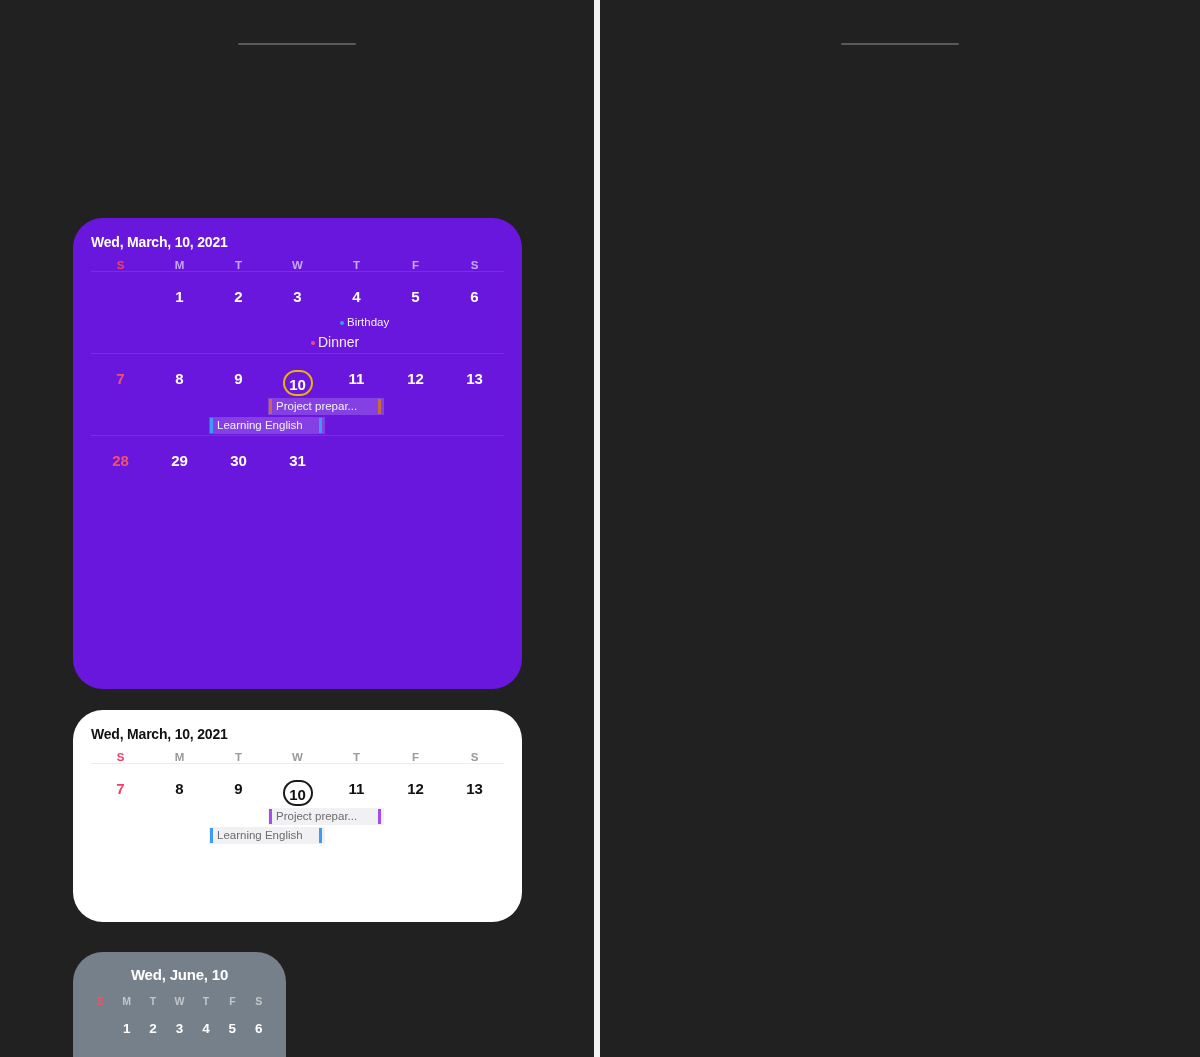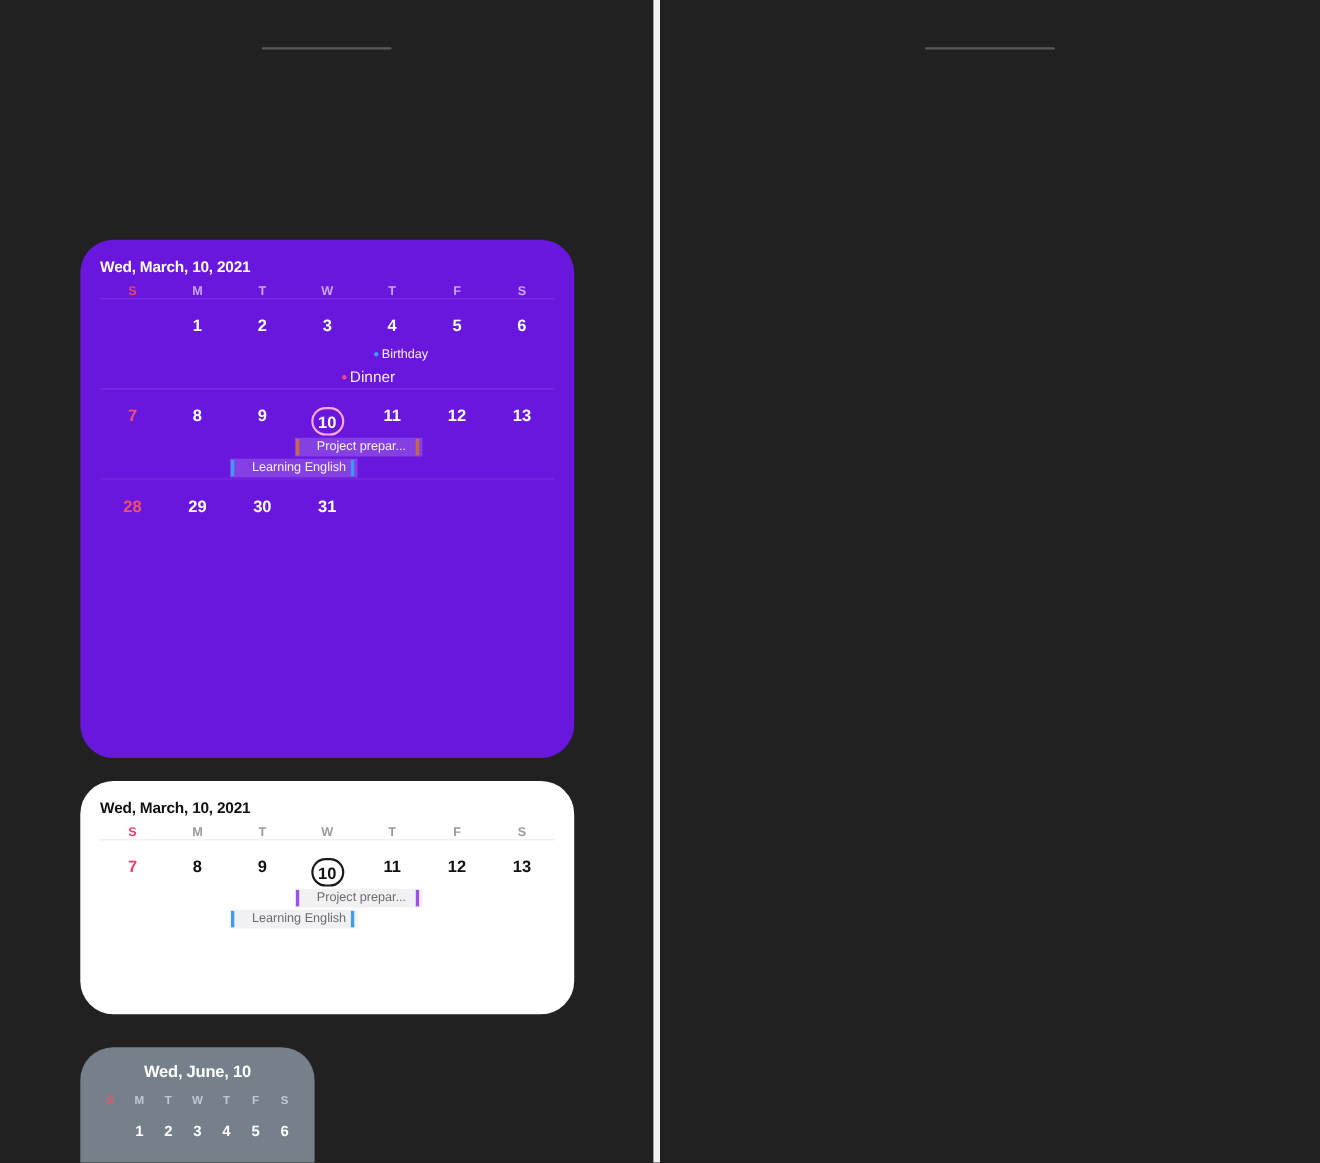--- a/index.html
+++ b/index.html
@@ -60,29 +60,29 @@
   }
   .w-purple .week { height: 82px; }
   .daynum {
     text-align: center; font-size: 15px; font-weight: bold;
     color: #ffffff; padding-top: 16px; height: 42px;
   }
   .daynum.sun { color: #f0516f; }
   .daynum.today { position: relative; color:#ffffff; }
   .daynum.today span.ring {
     display: inline-block; width: 30px; height: 26px; line-height: 26px;
-    border: 2px solid #f9a8d4; border-radius: 15px;
+    border: 2px solid #eab308; border-radius: 15px;
   }
   .daynum.today-dark span.ring { border-color: #1a1a1a; color:#111; }
 
   .evbar {
     position: absolute; height: 17px; line-height: 17px;
     background: rgba(255,255,255,0.18);
     font-size: 11.5px; color: rgba(255,255,255,0.92);
-    padding-left: 20px; white-space: nowrap; overflow: hidden;
+    padding-left: 8px; white-space: nowrap; overflow: hidden;
   }
   .evbar .tick-l, .evbar .tick-r {
     position: absolute; top: 1px; width: 3px; height: 15px;
   }
   .evbar .tick-l { left: 1px; }
   .evbar .tick-r { right: 3px; }
   .evbar.plain { padding-left: 0; }
 
   
   .w-white {

